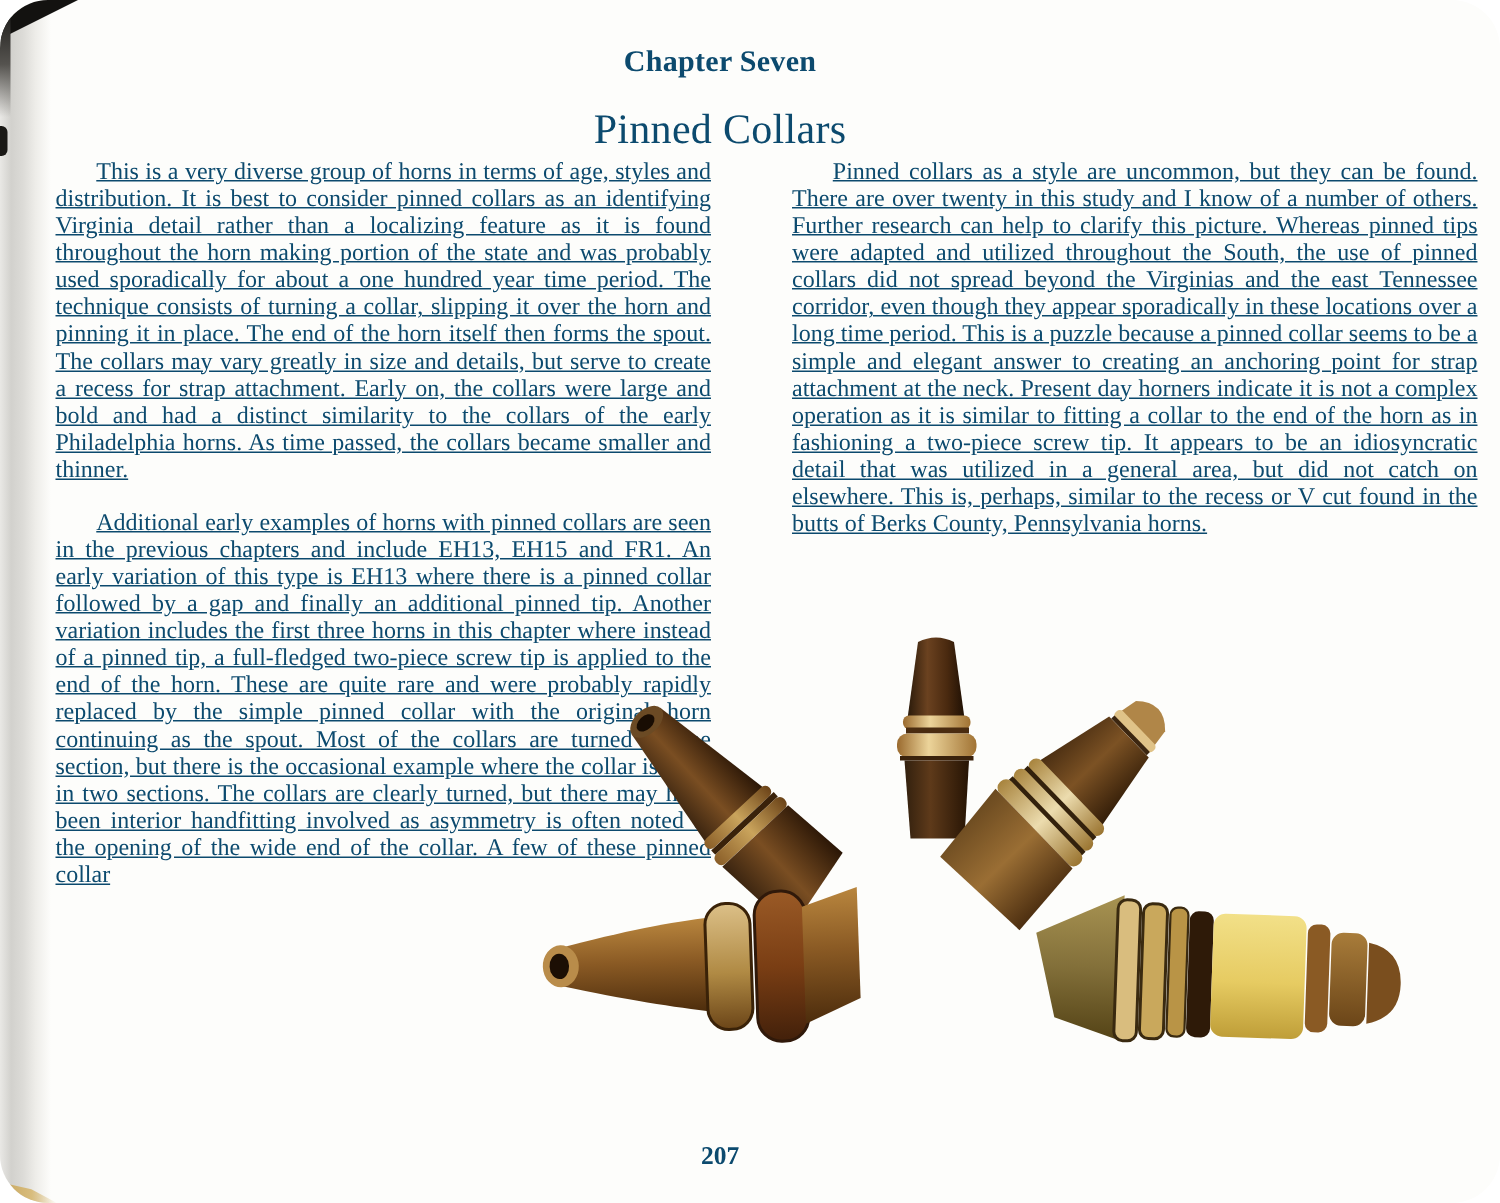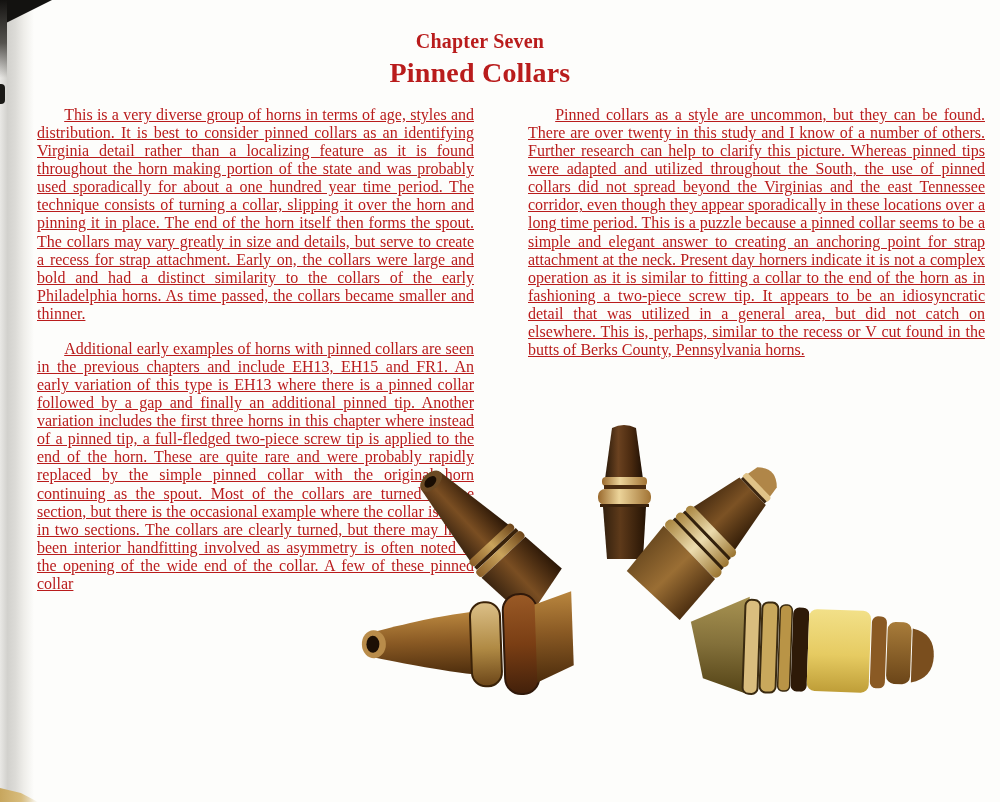--- a/index.html
+++ b/index.html
@@ -4,21 +4,22 @@
 <style>
   * { margin: 0; padding: 0; box-sizing: border-box; }
   html, body { background: #ffffff; }
   .page {
     position: relative;
     width: 1000px;
     height: 802px;
     background: #fdfdfb;
     overflow: hidden;
     font-family: "Liberation Serif", "DejaVu Serif", serif;
-    color: #b91c1c;
+    color: #0c4a6e;
+    border-radius: 32px;
   }
   
   .binding-shadow {
     position: absolute; left: 0; top: 0; bottom: 0; width: 34px;
     background: linear-gradient(90deg,
       #e9e8e5 0%, #d2d1cd 22%, #dcdbd7 45%, #eeede9 70%, #fdfdfb 100%);
   }
   .corner-black-top {
     position: absolute; left: 0; top: 0;
     width: 0; height: 0;
@@ -34,21 +35,21 @@
     background: #1a1916; border-radius: 0 4px 4px 0;
   }
   .corner-tan-bottom {
     position: absolute; left: 0; bottom: 0; width: 38px; height: 14px;
     background: linear-gradient(90deg, #c7a65e 0%, #d8bc7c 55%, rgba(216,188,124,0) 100%);
     clip-path: polygon(0 100%, 0 0, 55% 35%, 100% 100%);
   }
   
   .page-header { position: absolute; left: 0; top: 30px; width: 960px; text-align: center; }
   .chapter-label { font-size: 20px; font-weight: 700; letter-spacing: 0.2px; }
-  .page-title { font-size: 28px; font-weight: 700; margin-top: 4px; letter-spacing: 0.2px; }
+  .page-title { font-size: 28px; font-weight: 400; margin-top: 18px; letter-spacing: 0.2px; }
   
   .col { position: absolute; top: 106px; font-size: 16px; line-height: 1.13;
          text-align: justify; }
   .col-left  { left: 37px;  width: 437px; }
   .col-right { left: 528px; width: 457px; }
   .col p { text-indent: 1.7em; text-decoration: underline; }
   .col p + p { margin-top: 17px; }
   .wrap-narrow { width: 322px; text-indent: 0 !important; margin-top: 0 !important; }
   
   .horn-figure { position: absolute; left: 0; top: 0; width: 1000px; height: 802px;
@@ -218,14 +219,17 @@
       <rect x="91" y="12" width="12" height="86" rx="5" fill="#b99446" stroke="#3a2a10" stroke-width="1.5"></rect>
       <rect x="104" y="14" width="16" height="84" rx="6" fill="#2e1a08"></rect>
       <rect x="120" y="15" width="62" height="82" rx="8" fill="url(#gE2)"></rect>
       <rect x="183" y="20" width="15" height="72" rx="6" fill="#8a5a24"></rect>
       <rect x="199" y="25" width="24" height="62" rx="8" fill="url(#gE3)"></rect>
       <path d="M224,31 Q246,35 246,58 Q246,80 224,85 Z" fill="#7a4e1e"></path>
     </svg>
 
   </div>
 
+  <div class="page-footer">
+    <span>207</span>
+  </div>
 
 </div>
 
 </body></html>

